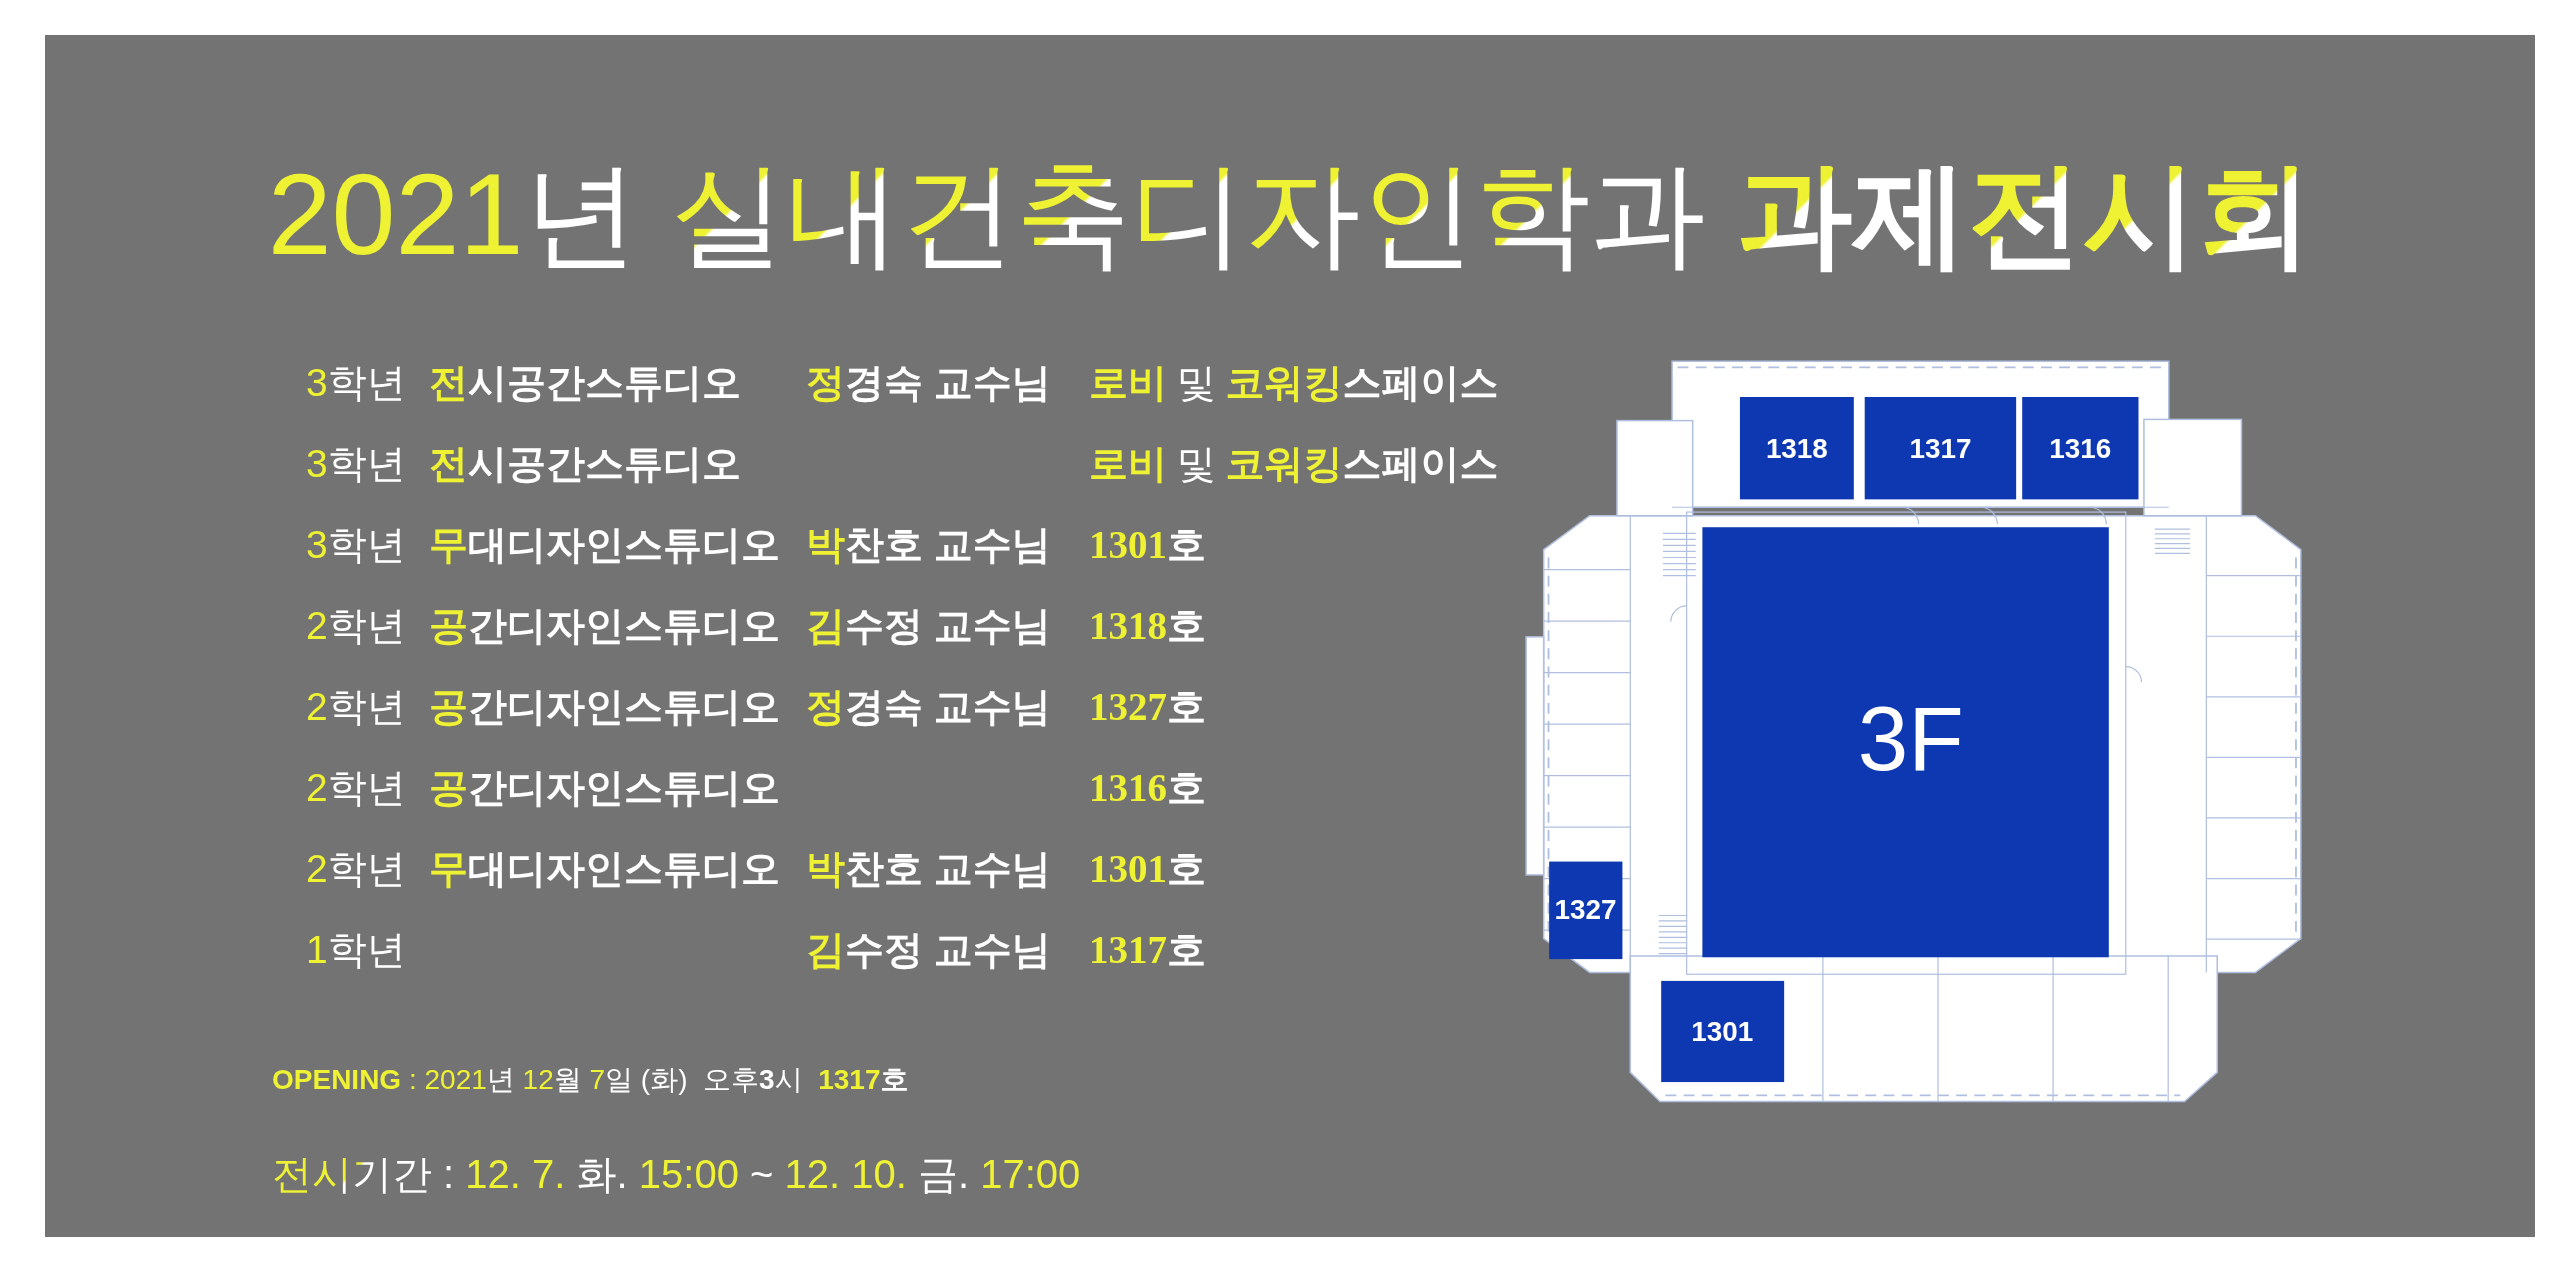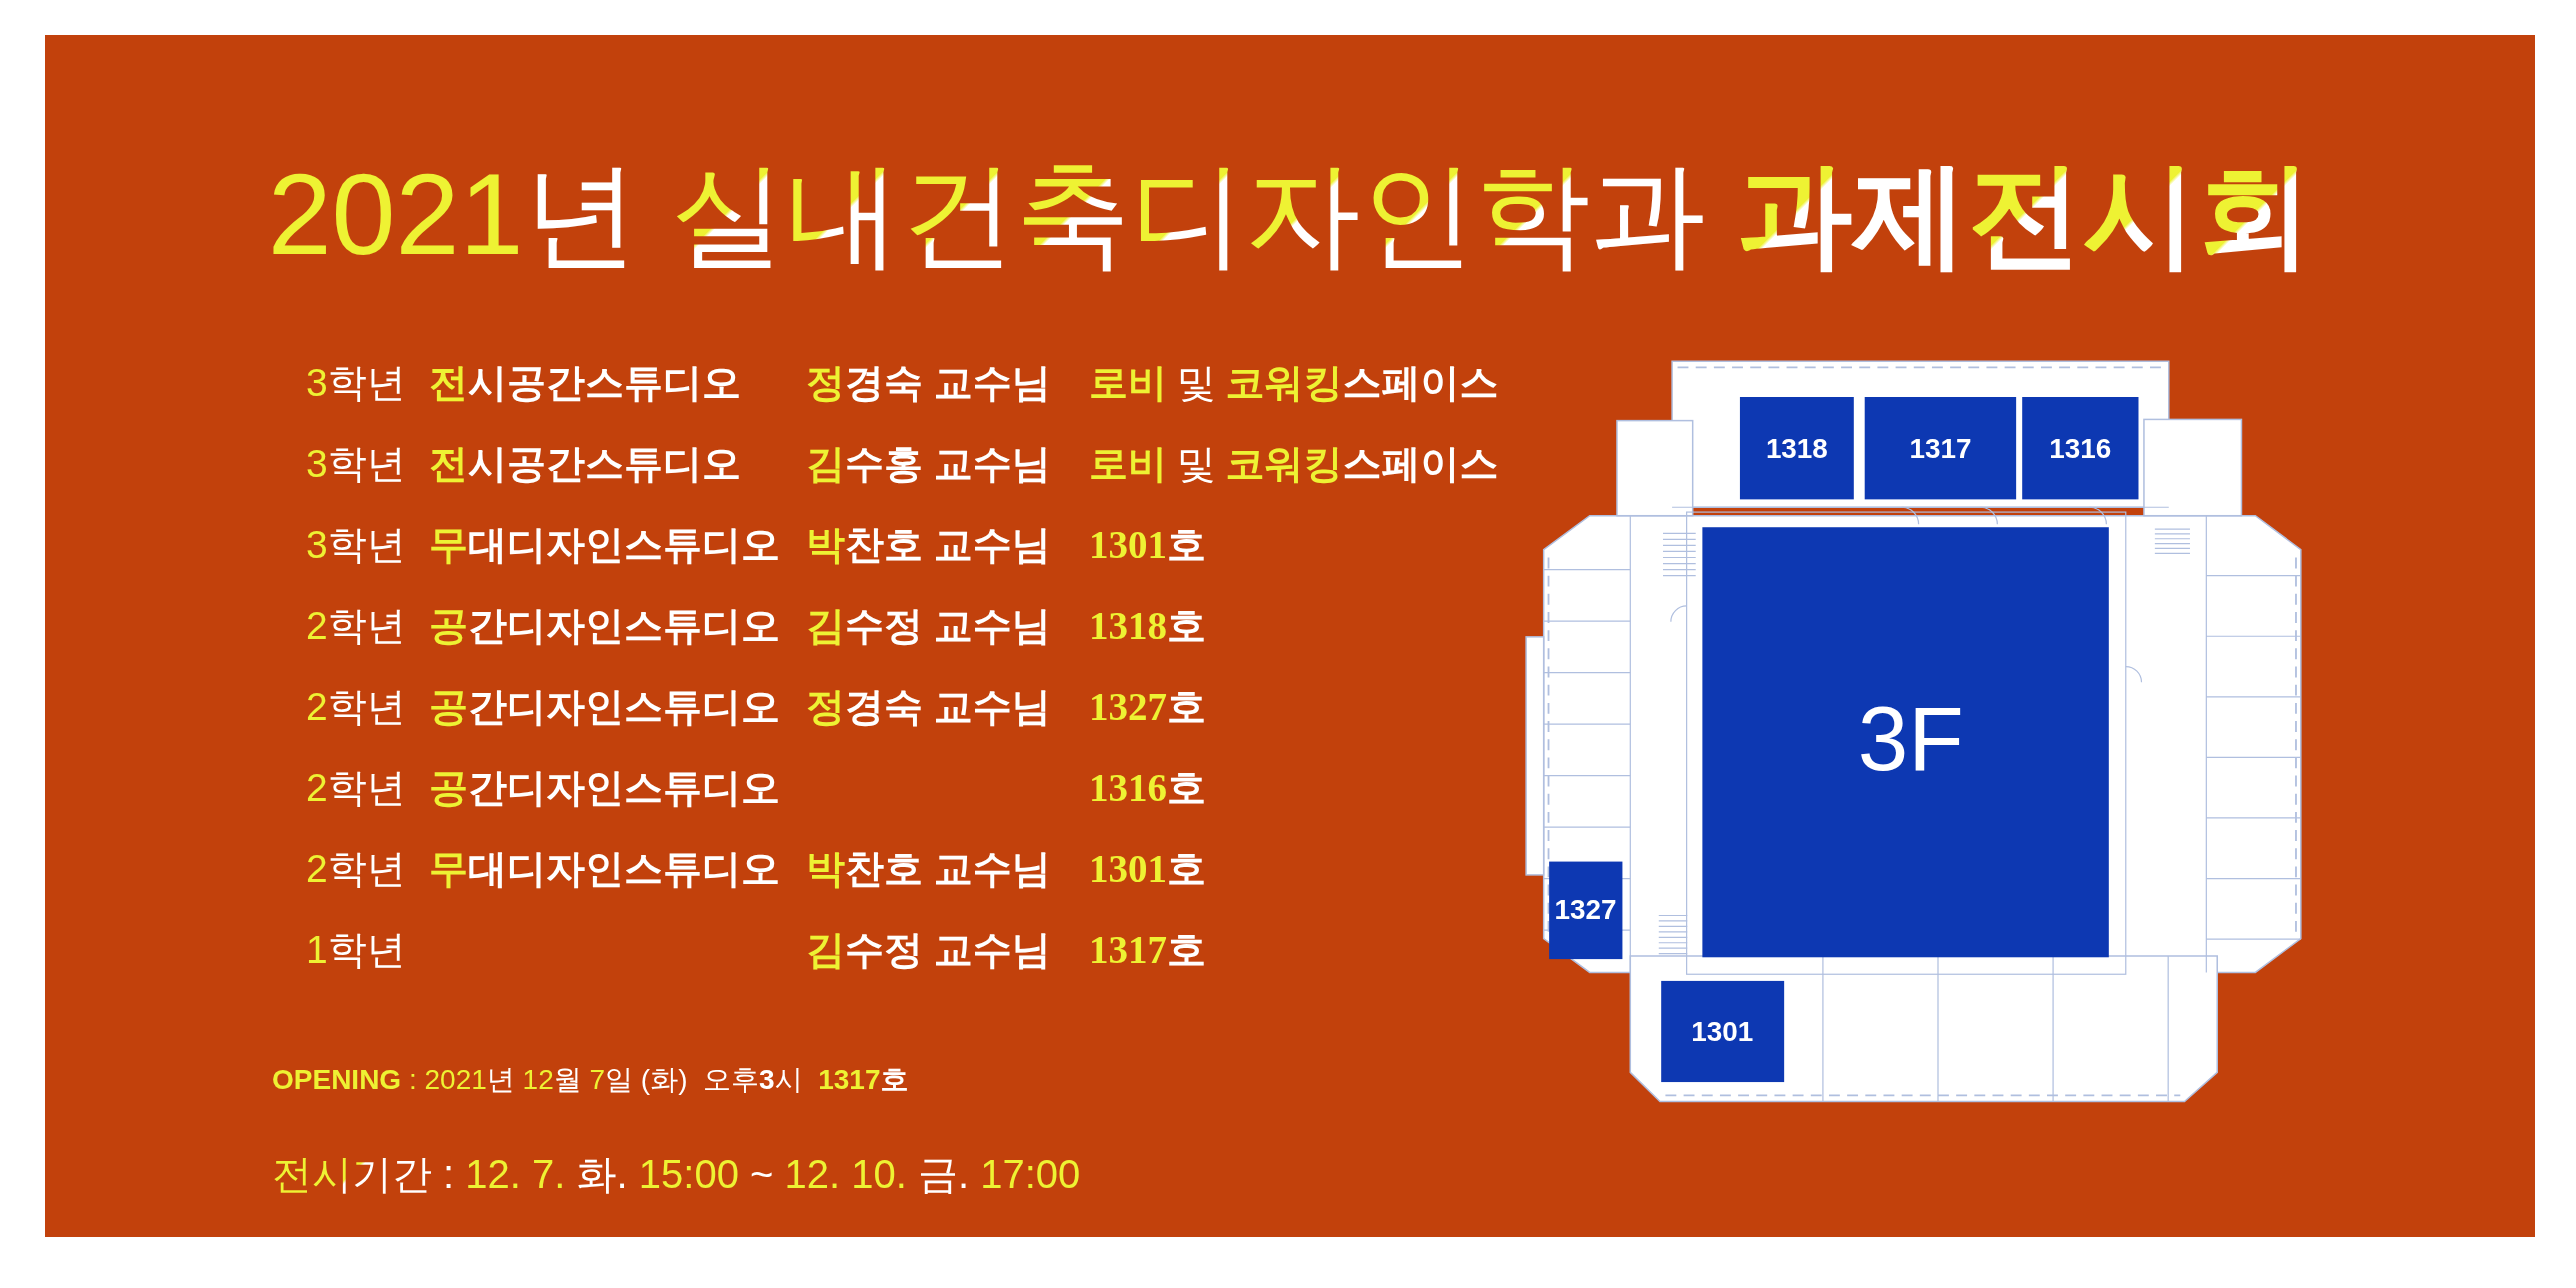--- a/index.html
+++ b/index.html
@@ -1,18 +1,18 @@
 <!DOCTYPE html>
 <html style="font-size:9.7px"><head>
 <meta charset="utf-8">
 <style>
   html,body{margin:0;padding:0;background:#ffffff;}
   body{width:2576px;height:1288px;position:relative;overflow:hidden;
        font-family:"Liberation Sans","DejaVu Sans",sans-serif;}
-  .panel{position:absolute;left:45px;top:35px;right:41px;bottom:51px;background:#c2410c;}
+  .panel{position:absolute;left:45px;top:35px;right:41px;bottom:51px;background:#737373;}
 
   
   .c-y{color:#eef233;}
   .c-w{color:#ffffff;}
   .c-yw{color:#eef233;}
   @supports ((-webkit-background-clip:text) or (background-clip:text)){
     .c-yw{background:linear-gradient(135deg,#eef233 0 49%,#ffffff 51% 100%);
           -webkit-background-clip:text;background-clip:text;
           -webkit-text-fill-color:transparent;color:transparent;}
   }
@@ -60,21 +60,20 @@
     <div id="schedule">
         <div class="schedule-row">
           <div class="cell col-grade"><span class="seg c-y">3</span><span class="seg c-w">학년</span></div>
           <div class="cell col-studio"><span class="seg c-y">전</span><span class="seg c-w">시공간스튜디오</span></div>
           <div class="cell col-professor"><span class="seg c-y">정</span><span class="seg c-w">경숙 교수님</span></div>
           <div class="cell col-location"><span class="seg c-y">로비</span><span class="seg c-w w-light"> 및 </span><span class="seg c-y">코워킹</span><span class="seg c-w">스페이스</span></div>
         </div>
         <div class="schedule-row">
           <div class="cell col-grade"><span class="seg c-y">3</span><span class="seg c-w">학년</span></div>
           <div class="cell col-studio"><span class="seg c-y">전</span><span class="seg c-w">시공간스튜디오</span></div>
-          <div class="cell col-professor"><span class="seg c-y">김</span><span class="seg c-w">수홍 교수님</span></div>
           <div class="cell col-location"><span class="seg c-y">로비</span><span class="seg c-w w-light"> 및 </span><span class="seg c-y">코워킹</span><span class="seg c-w">스페이스</span></div>
         </div>
         <div class="schedule-row">
           <div class="cell col-grade"><span class="seg c-y">3</span><span class="seg c-w">학년</span></div>
           <div class="cell col-studio"><span class="seg c-y">무</span><span class="seg c-w">대디자인스튜디오</span></div>
           <div class="cell col-professor"><span class="seg c-y">박</span><span class="seg c-w">찬호 교수님</span></div>
           <div class="cell col-location"><span class="seg c-y">1301</span><span class="seg c-w">호</span></div>
         </div>
         <div class="schedule-row">
           <div class="cell col-grade"><span class="seg c-y">2</span><span class="seg c-w">학년</span></div>

